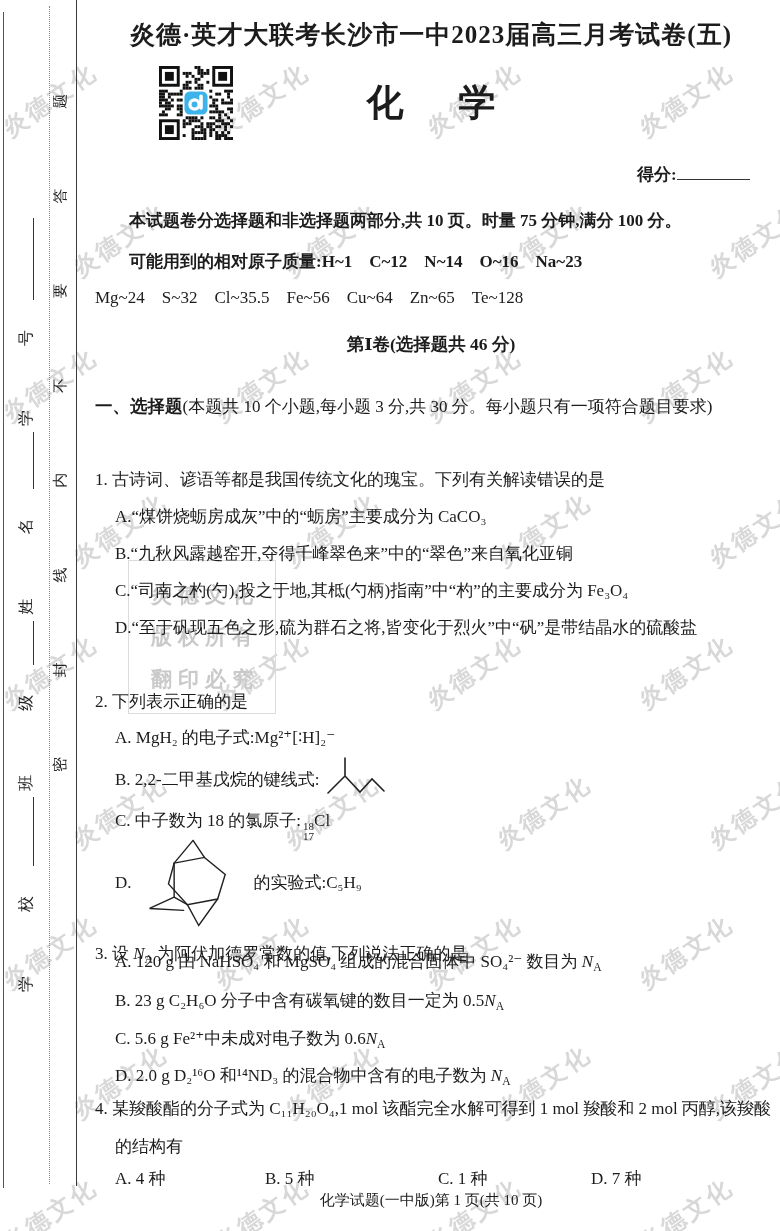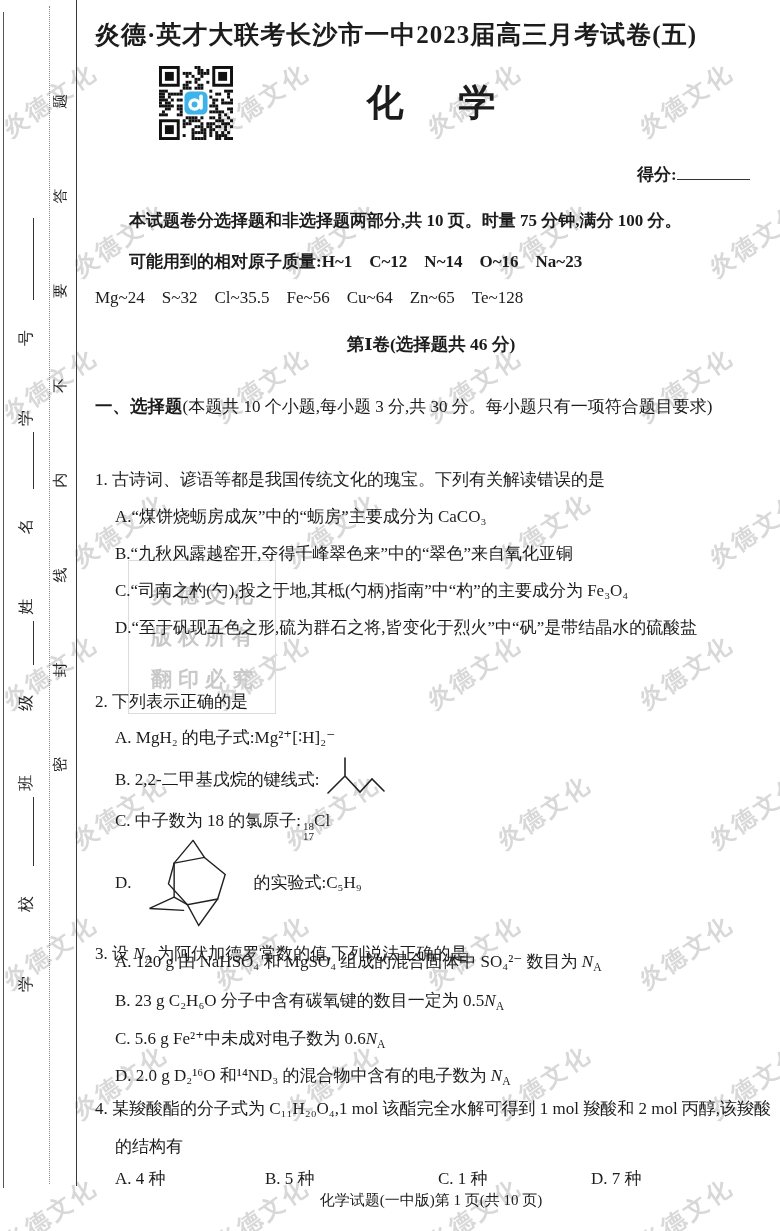--- a/index.html
+++ b/index.html
@@ -35,21 +35,21 @@
   .m-label{letter-spacing:30px;white-space:nowrap;}
   .blank{display:inline-block;border-bottom:1px solid #333;height:14px;margin-right:6px;}
   .seal-text{
     position:absolute;left:51px;top:772px;width:448px;height:24px;
     transform:rotate(-90deg);transform-origin:top left;
     font-size:15px;letter-spacing:38px;white-space:nowrap;color:#222;z-index:2;
   }
   
   .abs{position:absolute;z-index:2;}
   .content-w{left:95px;width:672px;}
-  .exam-title{top:18px;text-align:left;font-size:25px;font-weight:bold;letter-spacing:1px;}
+  .exam-title{top:18px;text-align:center;font-size:25px;font-weight:bold;letter-spacing:1px;}
   .subject{top:78px;text-align:center;font-size:37px;font-weight:bold;}
   .subject span{letter-spacing:55px;margin-right:-55px;}
   .qr{left:155px;top:66px;z-index:2;}
   .score{left:637px;top:163px;font-size:17px;font-weight:bold;z-index:2;}
   .score .blank{width:73px;height:16px;margin:0;}
   .body-text{font-size:17px;line-height:37px;}
   .indent2{text-indent:2em;font-weight:bold;}
   .p-note{top:202px;}
   .p-mass1{top:243px;}
   .p-mass2{top:279px;}

